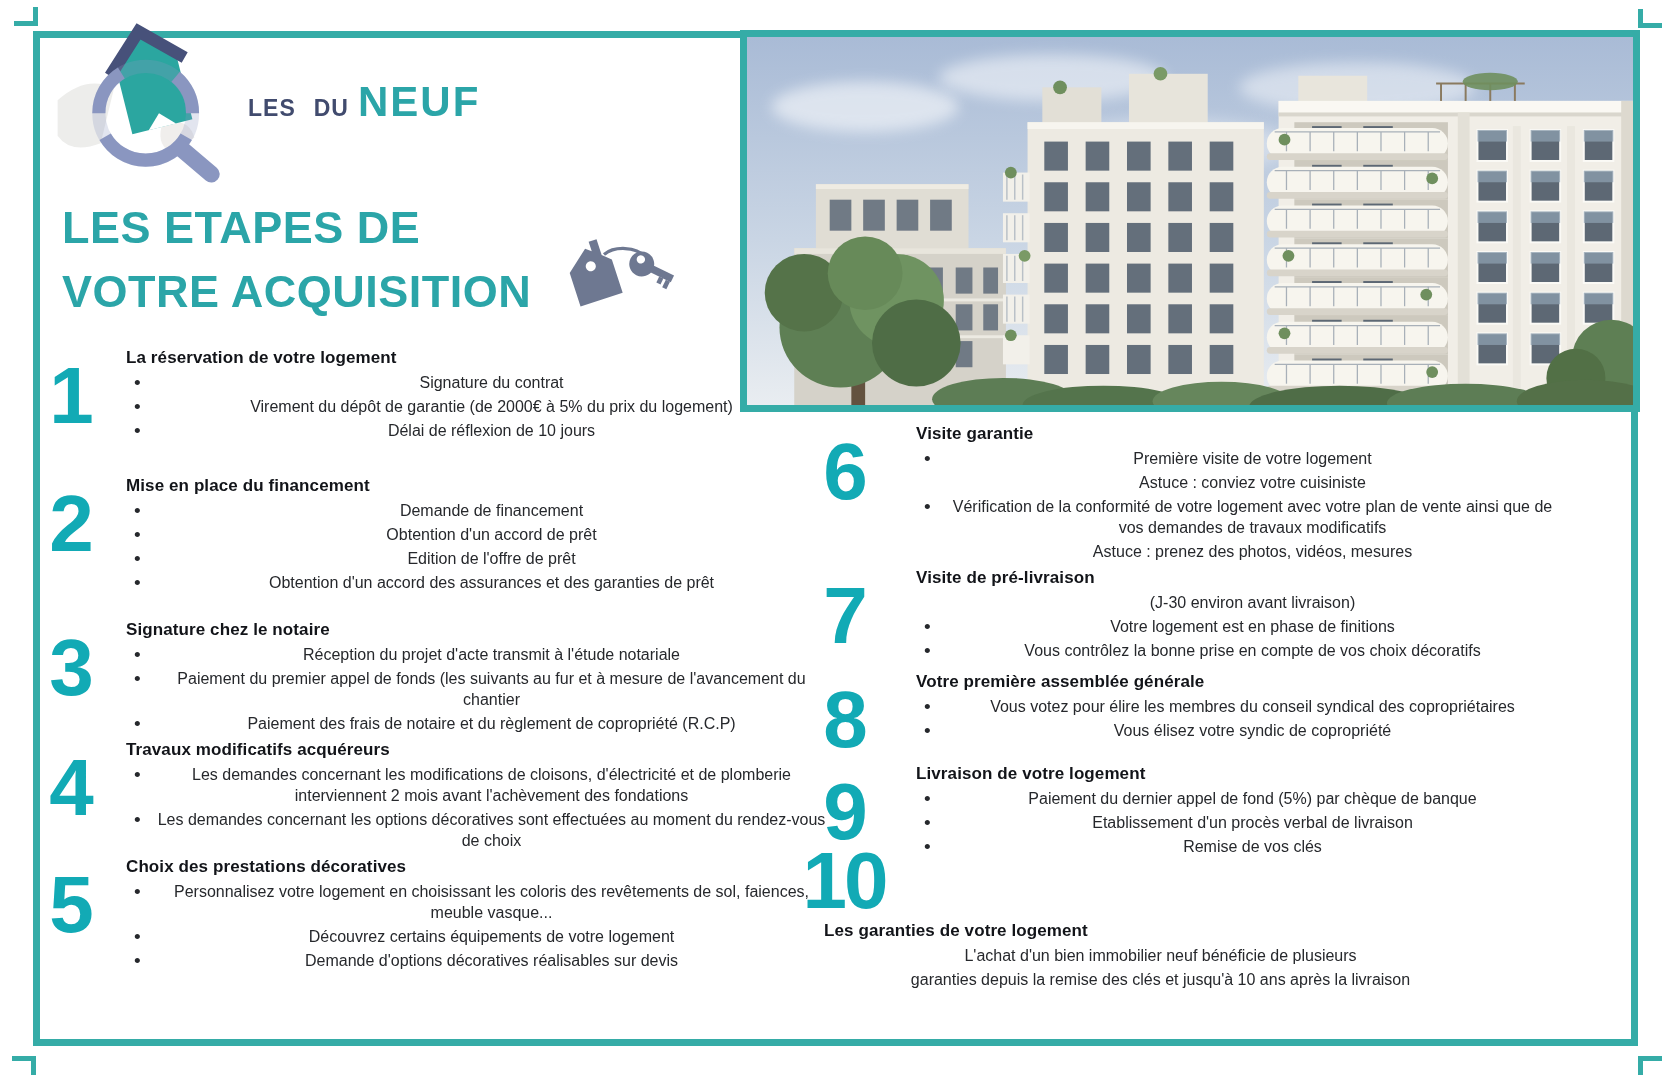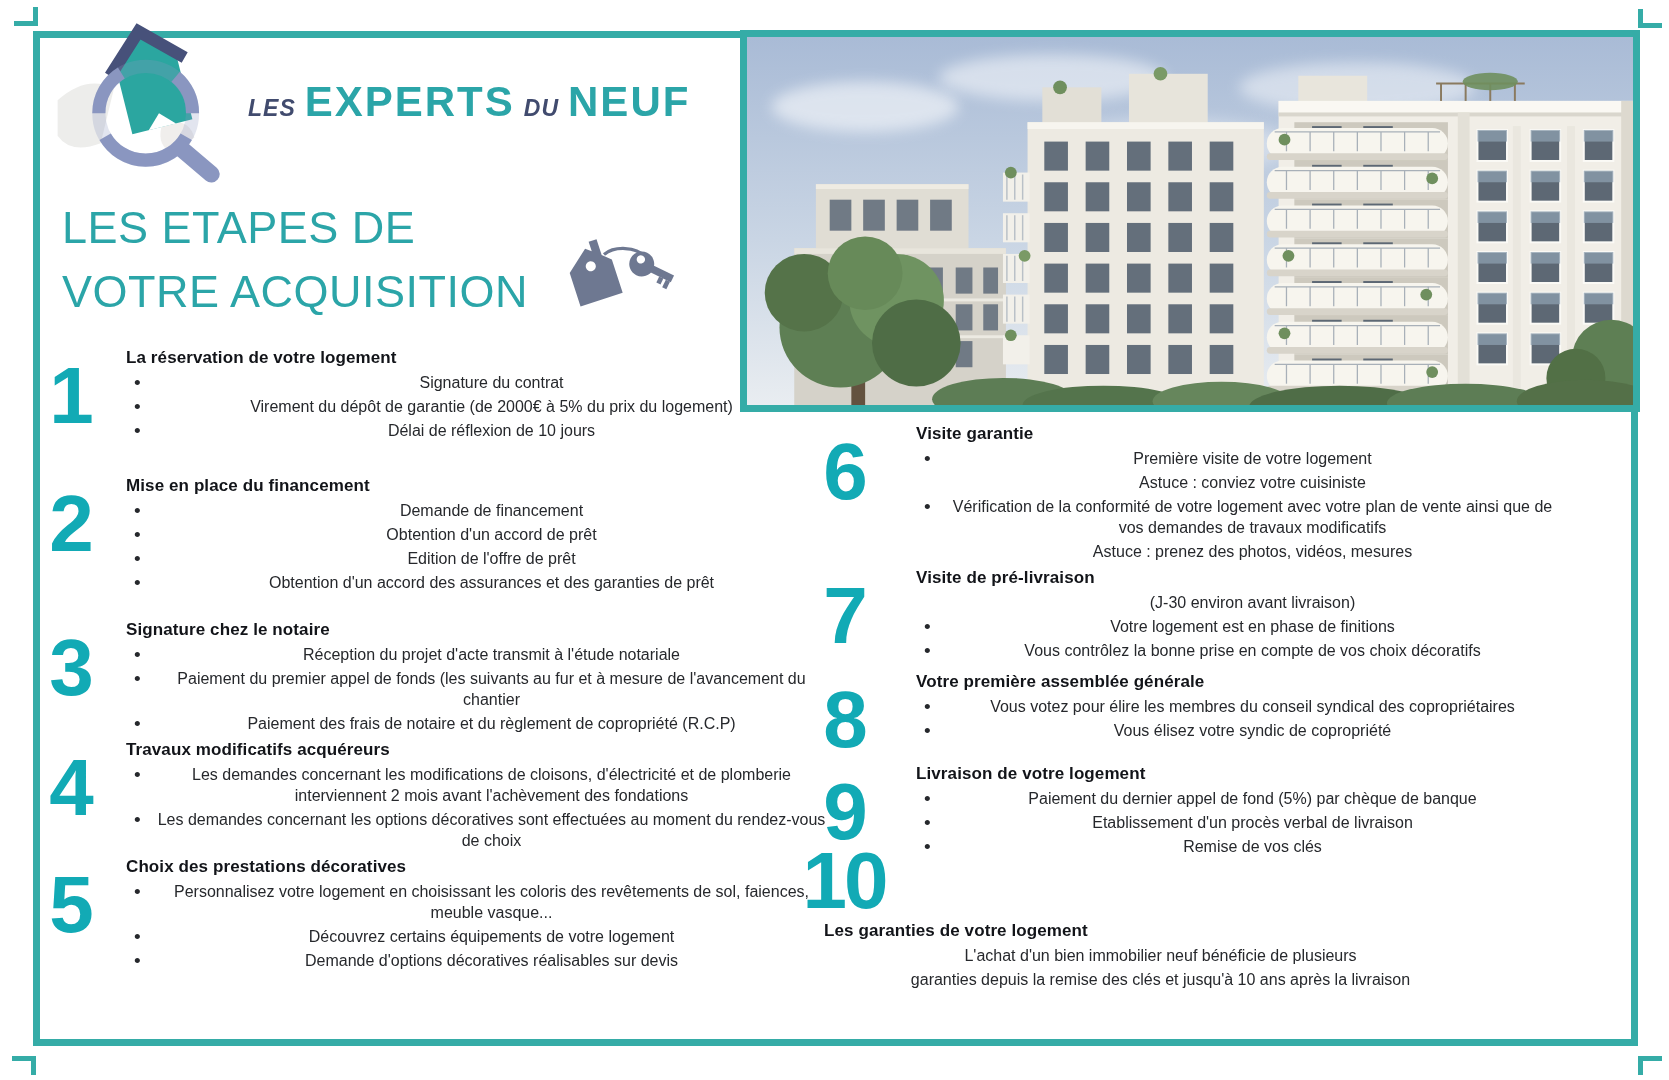--- a/index.html
+++ b/index.html
@@ -21,25 +21,25 @@
   .bracket.tl{left:14px;top:7px;border-right:5px solid var(--frame);border-bottom:5px solid var(--frame);}
   .bracket.tr{left:1638px;top:9px;border-left:5px solid var(--frame);border-bottom:5px solid var(--frame);}
   .bracket.bl{left:12px;top:1056px;border-right:5px solid var(--frame);border-top:5px solid var(--frame);}
   .bracket.br{left:1638px;top:1056px;border-left:5px solid var(--frame);border-top:5px solid var(--frame);}
   
   .main-frame{position:absolute;left:33px;top:31px;width:1605px;height:1015px;border:7px solid var(--frame);}
   
   .logo-wrap{position:absolute;left:52px;top:6px;width:640px;height:180px;}
   .logo-svg{position:absolute;left:0;top:0;width:178px;height:178px;}
   .brand{position:absolute;left:196px;top:72px;display:flex;align-items:baseline;white-space:nowrap;}
-  .brand .small{font-size:23px;font-weight:700;color:var(--navy);letter-spacing:1px;font-style:italic;}
+  .brand .small{font-size:23px;font-weight:700;color:var(--navy);letter-spacing:1px;}
   .brand .big{font-size:42px;font-weight:700;color:var(--teal);letter-spacing:2px;}
   .brand .gap{width:9px;}
   
-  .page-title{position:absolute;left:62px;top:196px;font-size:45px;font-weight:400;color:var(--teal);line-height:1.42;letter-spacing:.5px;}
+  .page-title{position:absolute;left:62px;top:196px;font-size:45px;font-weight:700;color:var(--teal);line-height:1.42;letter-spacing:.5px;}
   .key-icon{position:absolute;left:556px;top:218px;width:120px;height:110px;}
   
   .photo{position:absolute;left:740px;top:30px;width:900px;height:382px;border:7px solid var(--frame);background:#cfd9e6;}
   .photo svg{display:block;width:100%;height:100%;}
   
   .col{position:absolute;top:0;left:0;width:100%;height:100%;pointer-events:none;}
   .step{position:absolute;display:flex;align-items:flex-start;}
   .num{font-size:80px;font-weight:700;color:var(--num);line-height:1;margin-top:8px;letter-spacing:-3px;text-align:center;}
   .col-left .step{left:40px;}
   .col-left .num{width:60px;}
@@ -413,21 +413,20 @@
       </g>
       <circle cx="100" cy="112" r="50" fill="none" stroke="#8A96C0" stroke-width="14" opacity=".25"></circle>
       <path d="M56.7 137 A50 50 0 0 0 143.3 137" stroke="#8A96C0" stroke-width="14" fill="none"></path>
       <path d="M50 112 A50 50 0 0 1 74 69" stroke="#8A96C0" stroke-width="14" fill="none"></path>
       <path d="M150 112 A50 50 0 0 0 132 73" stroke="#8A96C0" stroke-width="14" fill="none"></path>
       <line x1="137" y1="149" x2="170" y2="177" stroke="#8A96C0" stroke-width="18" stroke-linecap="round"></line>
     </svg>
     <div class="brand">
       <span class="small">LES</span>
         <span class="gap"></span>
-      <span class="big">EXPERTS</span>
         <span class="gap"></span>
       <span class="small">DU</span>
         <span class="gap"></span>
       <span class="big">NEUF</span>
     </div>
   </div>
 
   <div class="page-title">
     <div>LES ETAPES DE</div>
     <div>VOTRE ACQUISITION</div>

